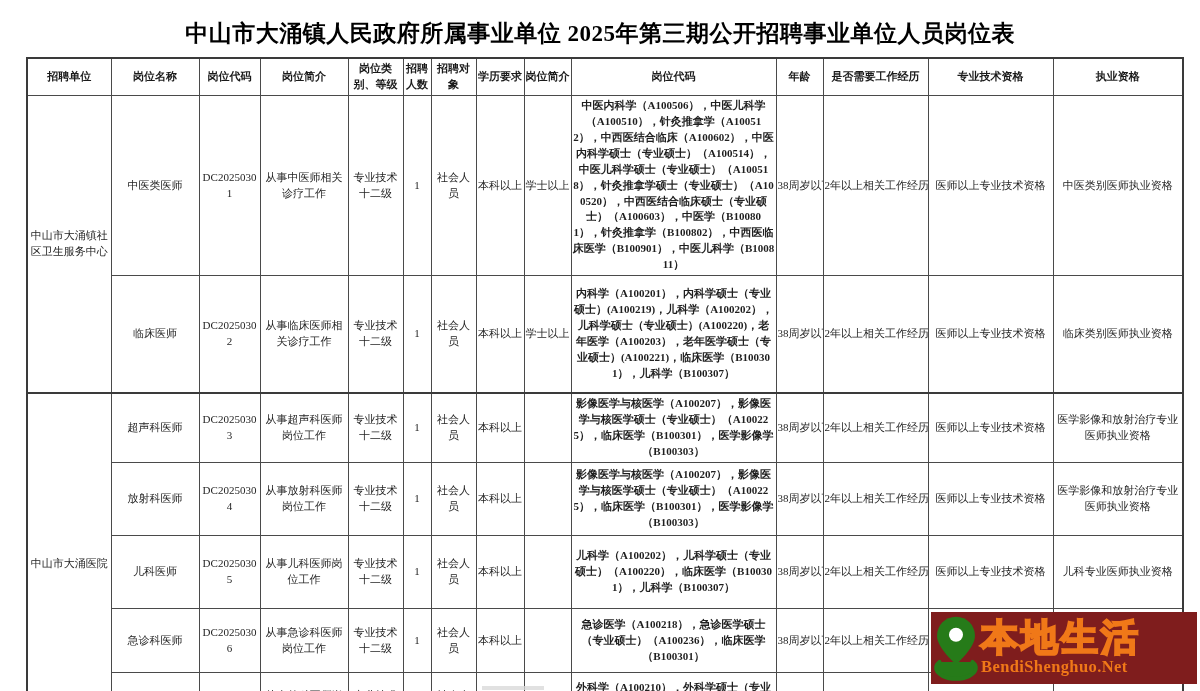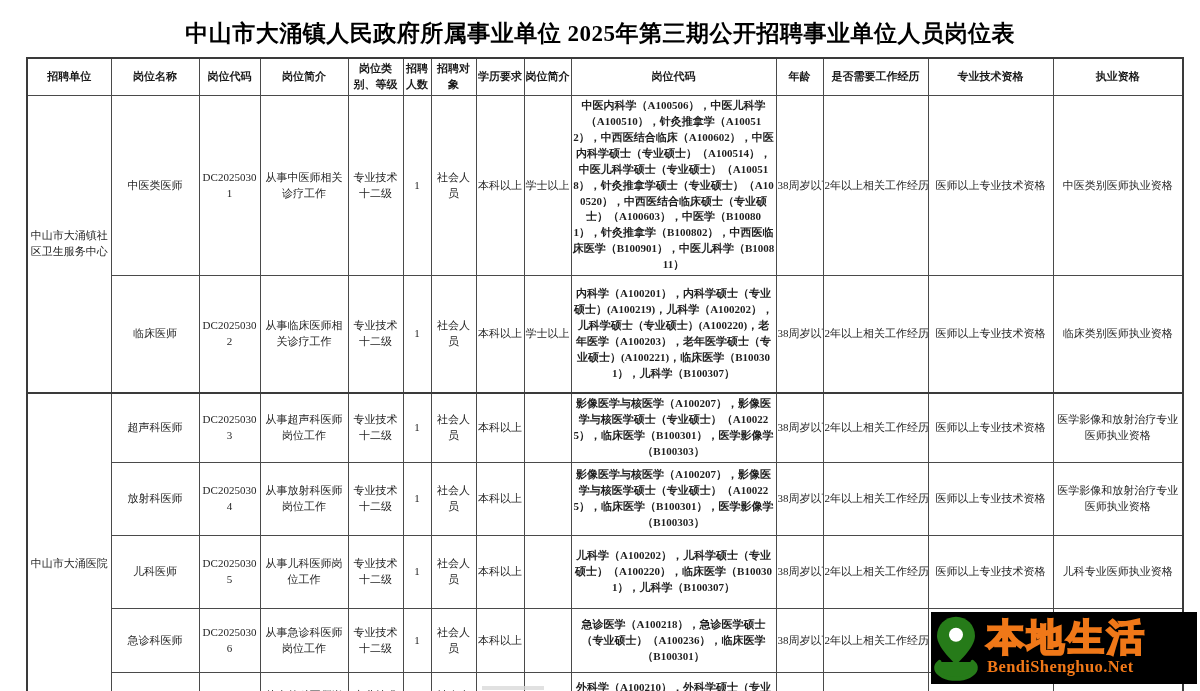--- a/index.html
+++ b/index.html
@@ -25,21 +25,21 @@
   table.positions th{font-weight:bold;color:#1a1a1a;height:30px;font-size:11px;}
   td.cell-major{font-size:10.5px;line-height:1.5;padding:2px 3px;font-weight:bold;}
   td.cell-age{font-size:10px;white-space:nowrap;padding:0;}
   td.cell-experience{font-size:10.5px;white-space:nowrap;padding:0;margin-left:32px;}
   td.cell-tech_qual,td.cell-practice_qual{font-size:10.5px;padding:2px 6px;}
   td.cell-code{font-size:10.5px;}
   tr.group-start td{border-top:2px solid #3a3a3a;}
   
   .watermark{
     position:absolute;left:931px;top:612px;width:266px;height:72px;
-    background:#000000;display:flex;align-items:center;gap:6px;
+    background:#7f1d1d;display:flex;align-items:center;gap:0;
     font-family:"Liberation Sans","DejaVu Sans",sans-serif;
   }
   .pin-wrap{flex:0 0 50px;height:66px;}
   .wm-text{display:flex;flex-direction:column;align-items:flex-start;}
   .wm-brand{
     font-size:37px;font-weight:900;letter-spacing:3px;line-height:1;
     -webkit-text-stroke:2.2px currentColor;
   }
   .wm-domain{
     font-size:16.5px;font-weight:bold;letter-spacing:.4px;line-height:1.1;margin-top:2px;font-family:Liberation Serif, serif;

